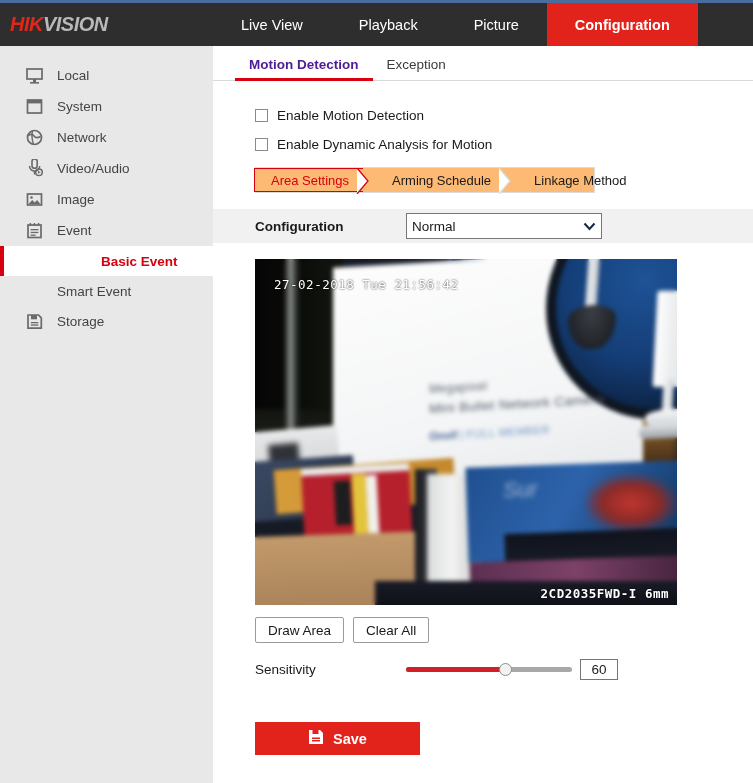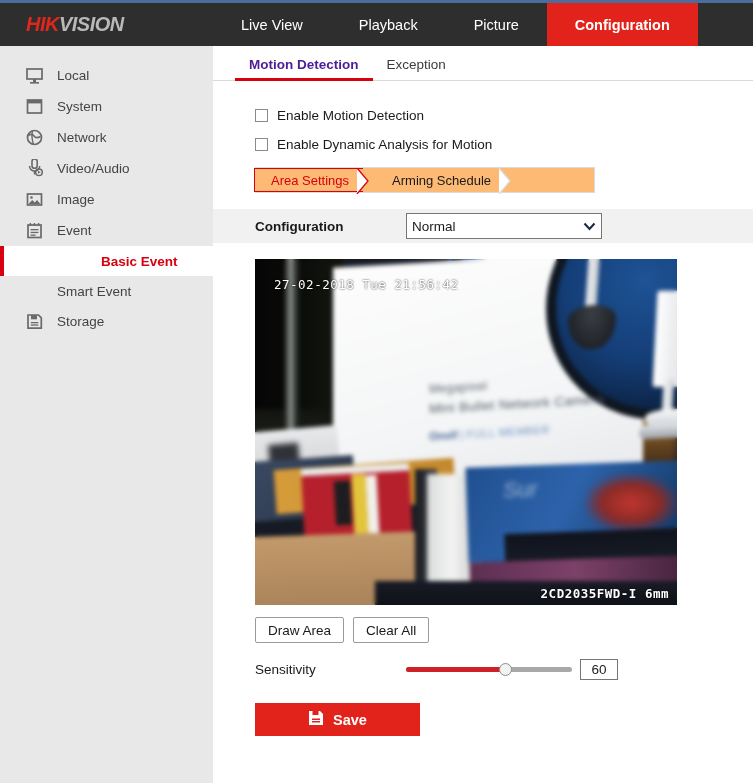--- a/index.html
+++ b/index.html
@@ -12,21 +12,21 @@
 
   
   #top-accent { height: 3px; background: #4a6d9e; width: 100%; }
 
   
   #header {
     height: 43px; background: #2e2e2e;
     display: flex; align-items: stretch; position: relative;
   }
   #logo-wrap {
-    width: 213px; display: flex; align-items: center; padding-left: 26px;
+    width: 213px; display: flex; align-items: center; padding-left: 10px;
   }
   #logo { font-size: 20px; font-weight: bold; font-style: italic; letter-spacing: -0.5px; white-space: nowrap;}
   #logo .hik { color: #e1261c; }
   #logo .vision { color: #b9b9b9; }
   #main-nav { display: flex; align-items: stretch; }
   .nav-item {
     display: flex; align-items: center; justify-content: center;
     color: #ffffff; font-size: 14.5px; padding: 0 28px;
     white-space: nowrap; cursor: pointer;
   }
@@ -329,21 +329,21 @@
   }
   #sens-value {
     margin-left: 8px; width: 38px; height: 21px;
     border: 1px solid #767676; background: #ffffff;
     font-size: 13.5px; color: #1a1a1a; text-align: center;
     display: flex; align-items: center; justify-content: center;
   }
 
   
   #save-btn {
-    margin-top: 22px; width: 165px; height: 33px;
+    margin-top: 41px; width: 165px; height: 33px;
     background: #e1231c; color: #ffffff; border: none;
     display: flex; align-items: center; justify-content: center;
     gap: 9px; font-size: 14.5px; font-weight: bold; cursor: pointer;
     font-family: "Liberation Sans", sans-serif;
   }
 </style>
 </head>
 <body>
 
 <div id="top-accent"></div>
@@ -488,20 +488,23 @@
             </svg>
         </span>
         <div class="chev">
           <span>Arming Schedule</span>
         </div>
         <span class="chev-arrow">
           <svg width="14" height="26" viewBox="0 0 14 26">
               <path d="M1 0 L12 13 L1 26" fill="#ffffff" stroke="#dcdcdc" stroke-width="1.3"></path>
             </svg>
         </span>
+        <div class="chev">
+          <span>Linkage Method</span>
+        </div>
       </div>
 
       <div id="config-row">
         <span id="config-label">Configuration</span>
         <div id="config-select">
           <span>Normal</span>
           <span class="caret">
             <svg width="13" height="9" viewBox="0 0 13 9">
                 <path d="M1.5 1.5 L6.5 7 L11.5 1.5" fill="none" stroke="#1a2a44" stroke-width="2.1"></path>
               </svg>

